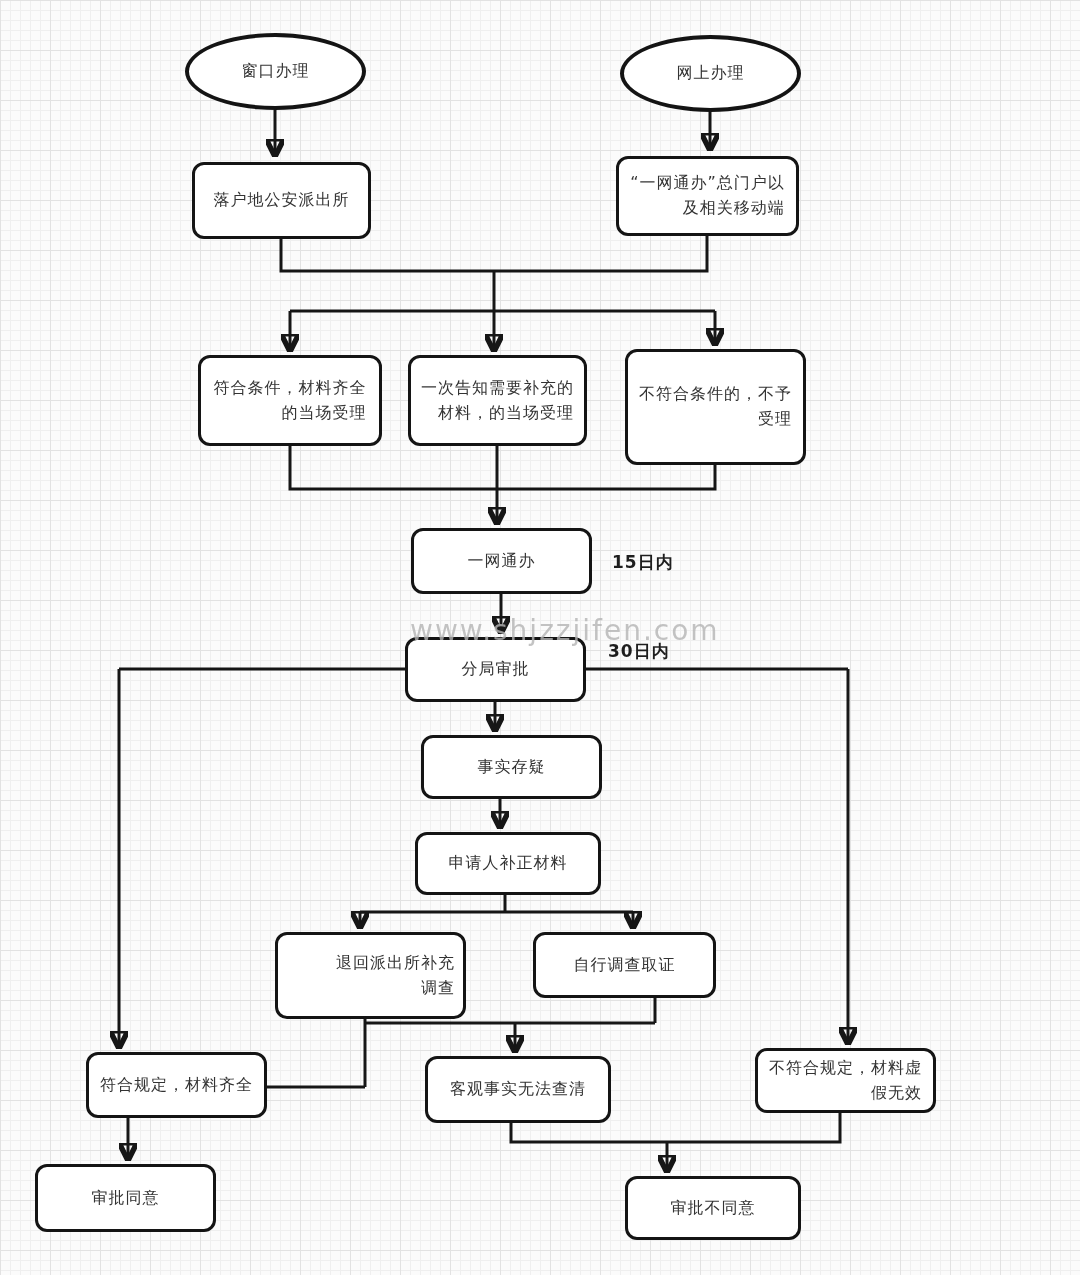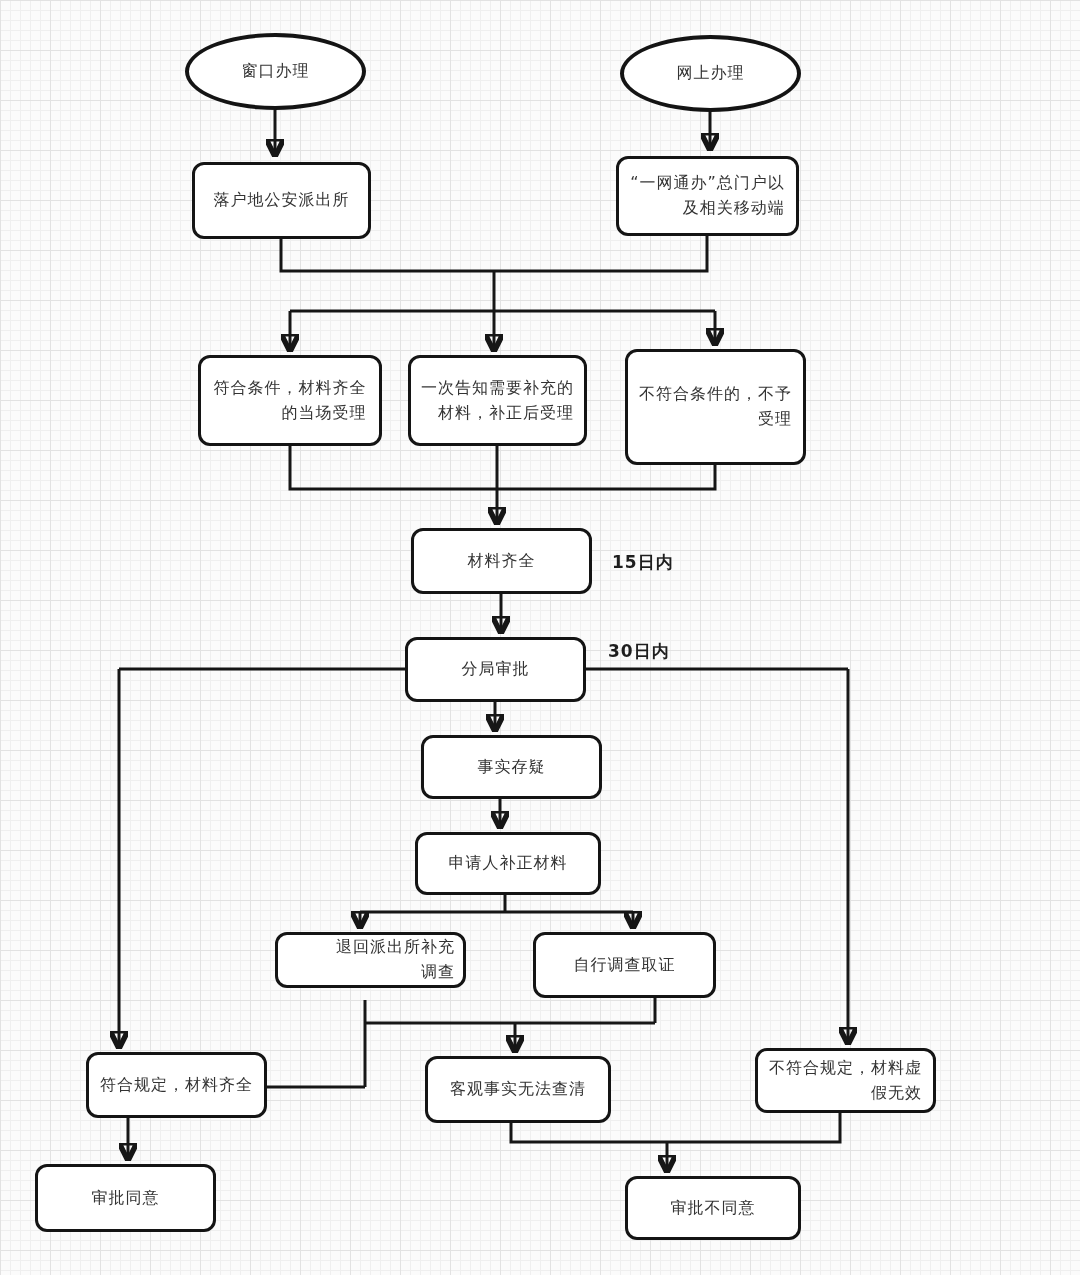--- a/index.html
+++ b/index.html
@@ -106,46 +106,47 @@
 
   <div class="node" style="left:192px;top:162px;width:179px;height:77px;">落户地公安派出所</div>
 
   <div class="node" style="left:616px;top:156px;width:183px;height:80px;">“一网通办”总门户以
 及相关移动端</div>
 
   <div class="node" style="left:198px;top:355px;width:184px;height:91px;">符合条件，材料齐全
 的当场受理</div>
 
   <div class="node" style="left:408px;top:355px;width:179px;height:91px;">一次告知需要补充的
-材料，补正后受理</div>
+材料，的当场受理</div>
 
   <div class="node" style="left:625px;top:349px;width:181px;height:116px;">不符合条件的，不予
 受理</div>
 
-  <div class="node" style="left:411px;top:528px;width:181px;height:66px;">材料齐全</div>
+  <div class="node" style="left:411px;top:528px;width:181px;height:66px;">一网通办</div>
 
   <div class="node" style="left:405px;top:637px;width:181px;height:65px;">分局审批</div>
 
   <div class="node" style="left:410px;top:735px;width:181px;height:64px;margin-left:11px;">事实存疑</div>
 
   <div class="node" style="left:415px;top:832px;width:186px;height:63px;">申请人补正材料</div>
 
-  <div class="node" style="left:275px;top:932px;width:191px;height:56px;padding-left:46px;">退回派出所补充调查</div>
+  <div class="node" style="left:275px;top:932px;width:191px;height:87px;padding-left:46px;">退回派出所补充调查</div>
 
   <div class="node" style="left:533px;top:932px;width:183px;height:66px;">自行调查取证</div>
 
   <div class="node" style="left:38px;top:1052px;width:181px;height:66px;margin-left:48px;">符合规定，材料齐全</div>
 
   <div class="node" style="left:425px;top:1056px;width:186px;height:67px;">客观事实无法查清</div>
 
   <div class="node" style="left:755px;top:1048px;width:181px;height:65px;">不符合规定，材料虚
 假无效</div>
 
   <div class="node" style="left:35px;top:1164px;width:181px;height:68px;">审批同意</div>
 
   <div class="node" style="left:587px;top:1176px;width:176px;height:64px;margin-left:38px;">审批不同意</div>
 
   <div class="side-label" style="left:612px;top:551px;">15日内</div>
 
   <div class="side-label" style="left:608px;top:640px;">30日内</div>
 
+  <div class="watermark" style="left:410px;top:614px;">www.shjzzjifen.com</div>
 
 </div>
 
 </body></html>

